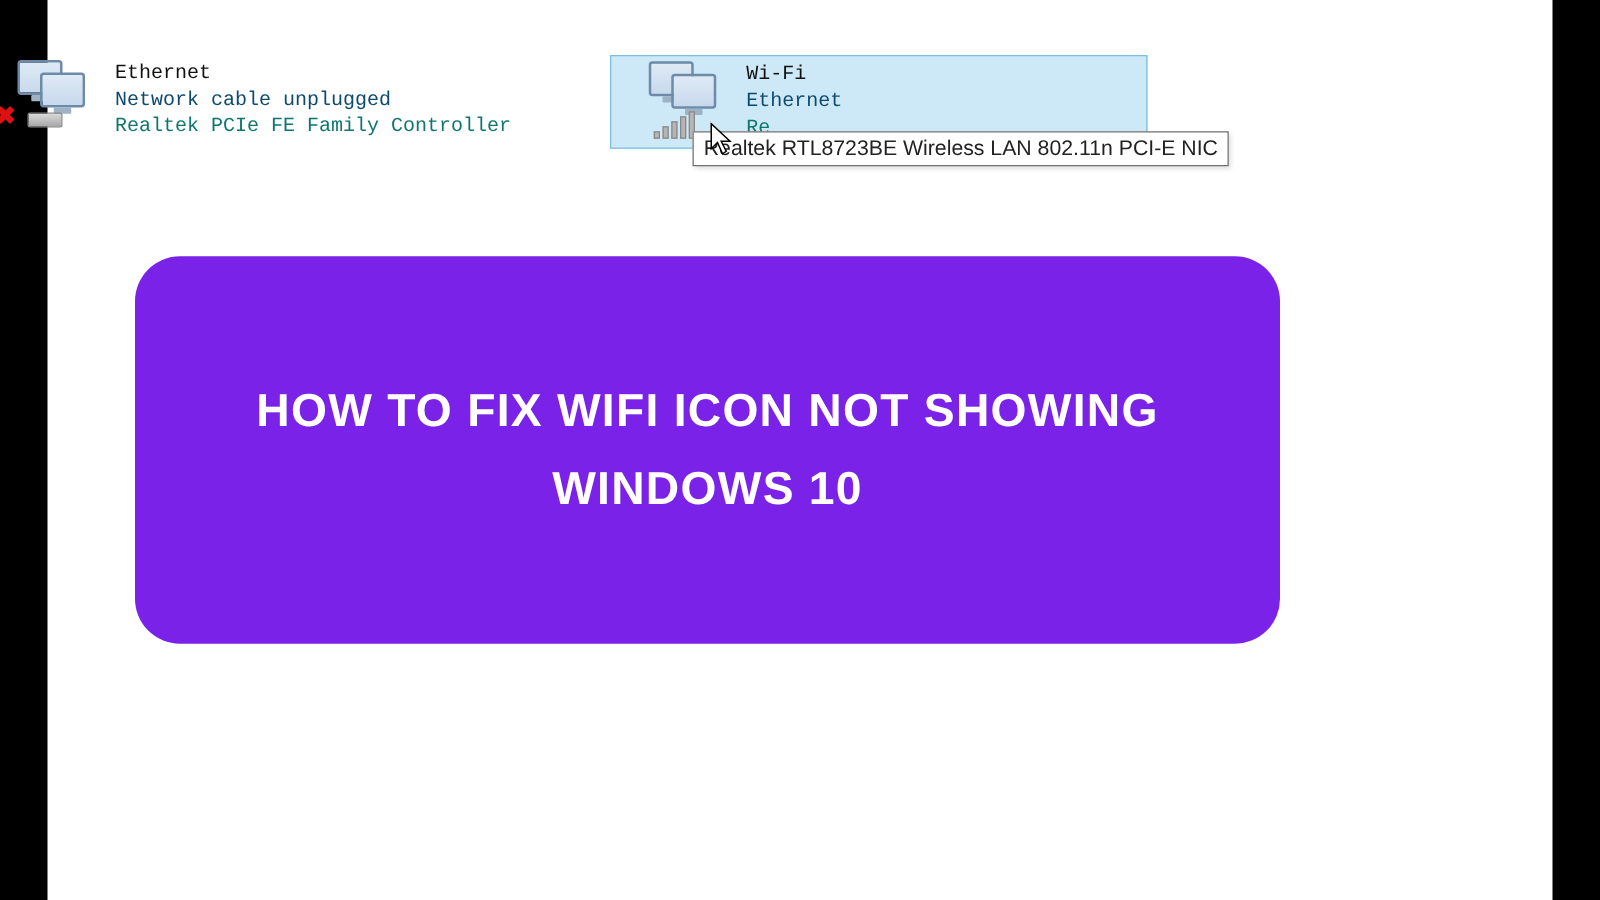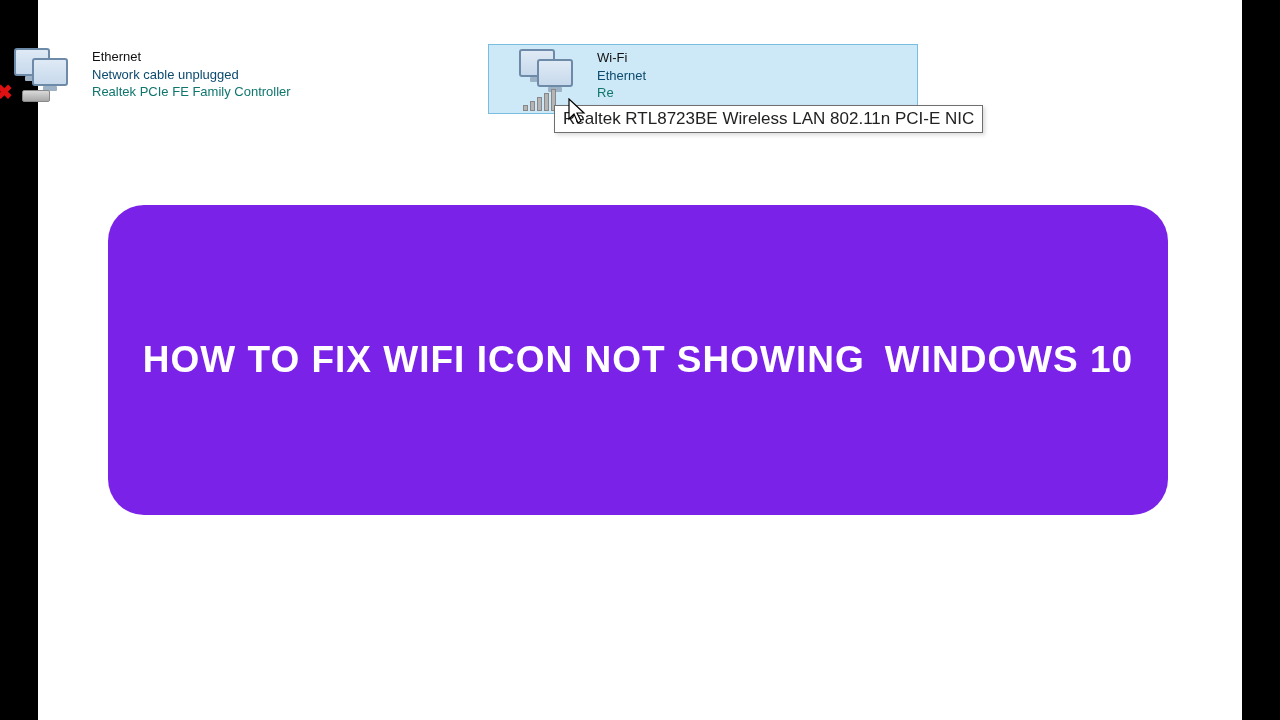--- a/index.html
+++ b/index.html
@@ -82,23 +82,24 @@
     left:4px; top:40px;
     display:flex; align-items:flex-end; gap:2px;
   }
   .bars span {
     width:5px;
     background:#b5b5b5;
     border:1px solid #888;
   }
   .b1{height:6px}.b2{height:10px}.b3{height:14px}.b4{height:18px}.b5{height:22px}
   .adapter .text {
-    font-size: 13px;
+    font-size: 16px;
     color:#333;
     line-height:1.35;
+    font-family:Liberation Mono, monospace;
   }
   .adapter .name { color:#111; }
   .adapter .status { color:#0c4a6e; }
   .adapter .device { color:#0f766e; }
   .tooltip {
     position:absolute;
     left: 516px;
     top: 105px;
     background:#fff;
     border:1px solid #6f6f6f;
@@ -111,25 +112,26 @@
   .cursor {
     position:absolute;
     left: 530px;
     top: 98px;
     z-index:6;
   }
   .banner {
     position:absolute;
     left: 70px;
     top: 205px;
-    width: 1060px;
+    width: 916px;
     height: 310px;
     background:#7a22e8;
     border-radius: 36px;
     display:flex;
+    flex-direction:column;
     align-items:center;
     justify-content:center;
     gap: 20px;
   }
   .banner .line {
     color:#fff;
     font-weight:700;
     letter-spacing:1px;
     font-size: 37px;
     font-family: "Segoe UI", Arial, sans-serif;

